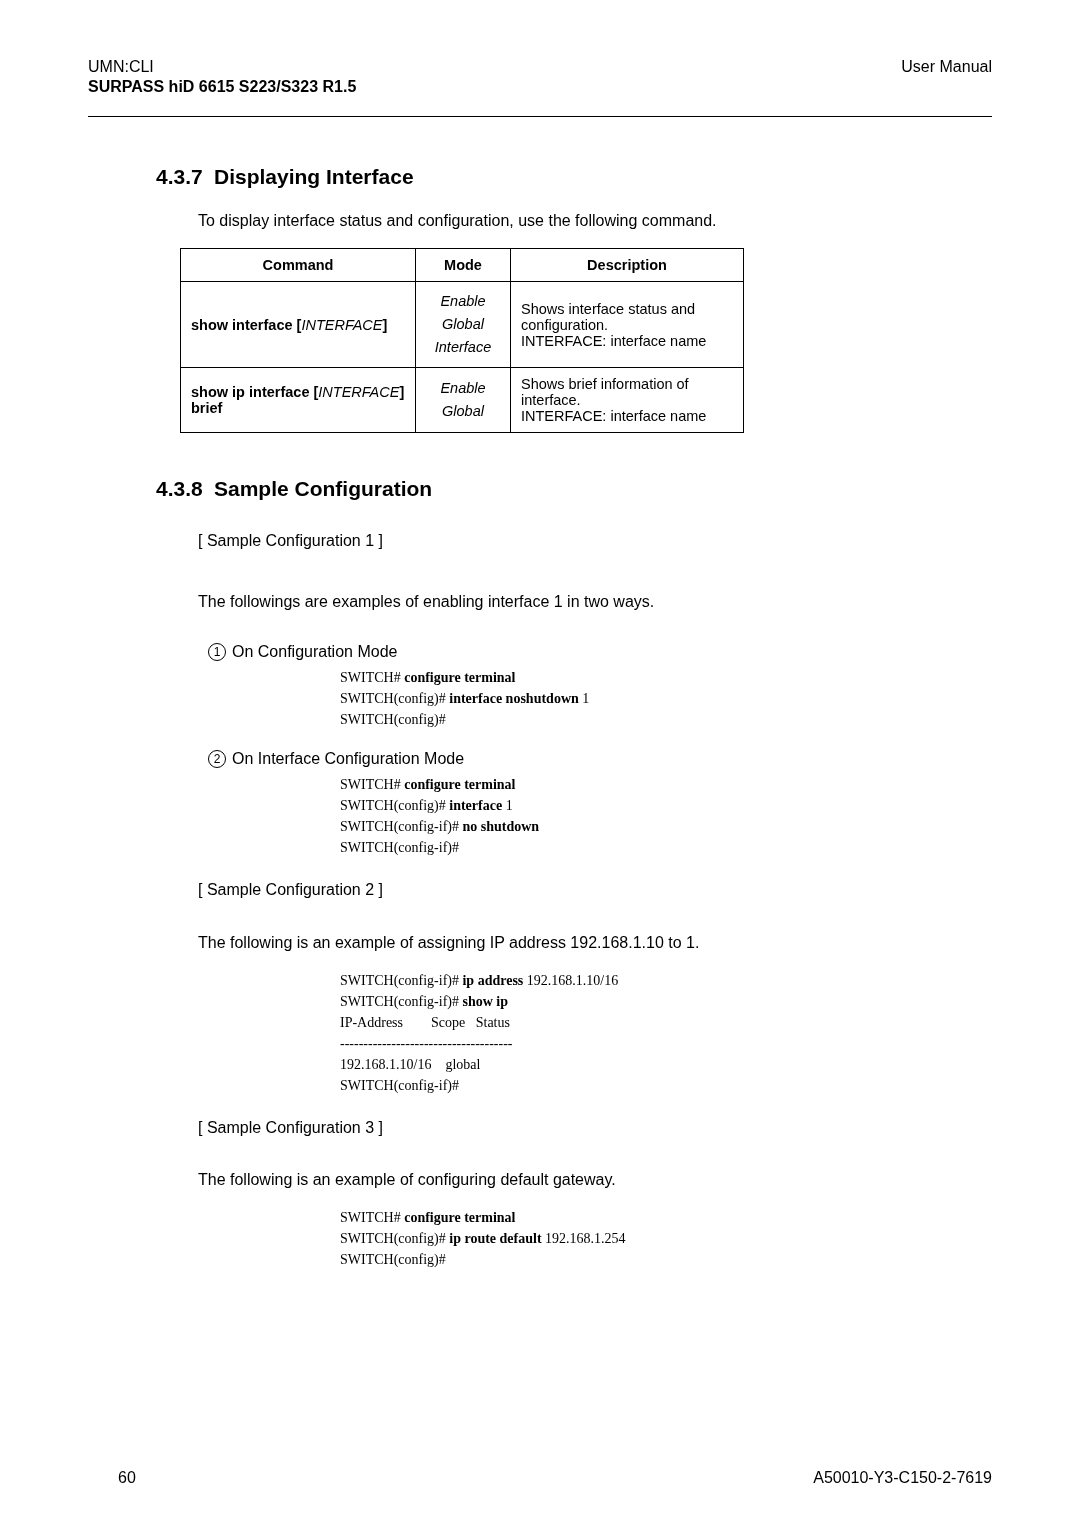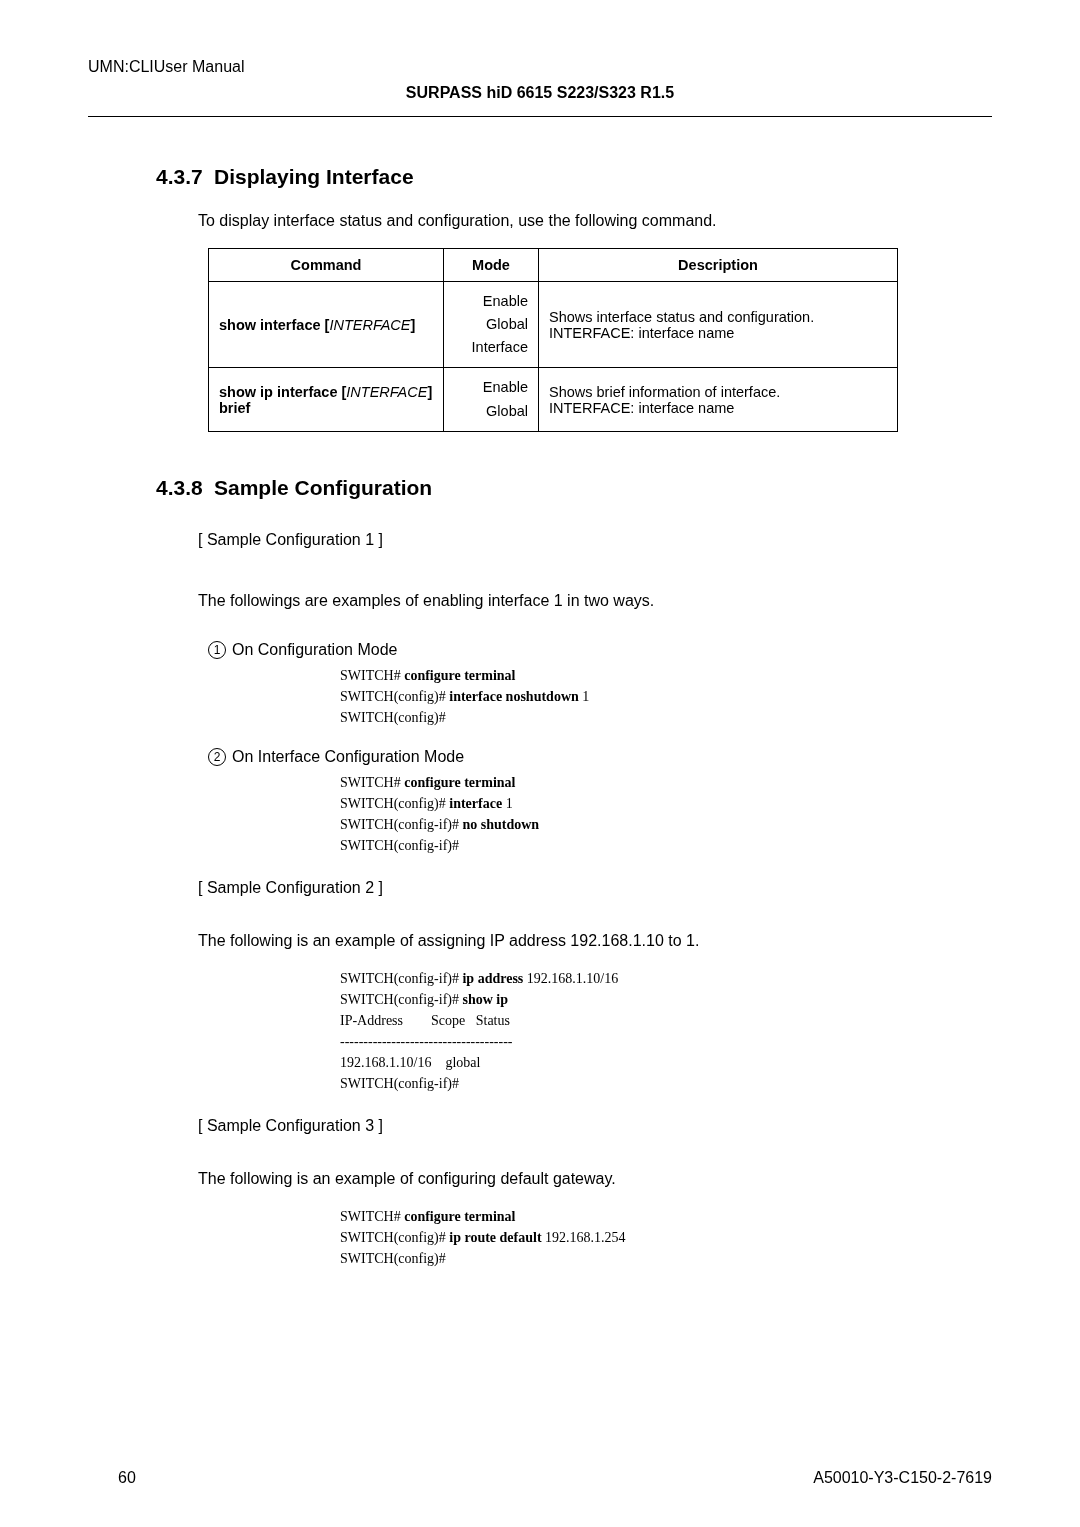--- a/index.html
+++ b/index.html
@@ -7,64 +7,64 @@
     background: #ffffff;
     font-family: Arial, Helvetica, sans-serif;
     color: #000;
     width: 1080px;
     height: 1527px;
     position: relative;
     padding: 58px 88px 40px 88px;
   }
   .header-row {
     display: flex;
-    justify-content: flex-start;
+    justify-content: space-between;
     font-size: 16px;
-    margin-bottom: 8px;
+    margin-bottom: 2px;
   }
   .header-sub {
-    text-align: center;
+    text-align: left;
     font-size: 16px;
     font-weight: bold;
-    margin-bottom: 14px;
+    margin-bottom: 20px;
   }
   hr.head-rule {
     border: none;
     border-top: 1.5px solid #000;
     margin-bottom: 48px;
   }
   .sec-head {
     display: flex;
     font-size: 21px;
     font-weight: bold;
     margin-bottom: 20px;
   }
   .sec-num { min-width: 58px; margin-left: 68px; }
   .body-text, .body-block {
     margin-left: 110px;
     font-size: 16px;
     line-height: 1.55;
   }
   .body-text { margin-bottom: 14px; }
   .tbl {
-    margin-left: 120px;
+    margin-left: 92px;
     border-collapse: collapse;
-    width: 690px;
+    width: 564px;
     font-size: 14.5px;
     margin-bottom: 44px;
   }
   .tbl th, .tbl td {
     border: 1px solid #000;
     padding: 8px 10px;
     vertical-align: middle;
   }
   .tbl th { font-weight: bold; text-align: center; }
   .cmd-cell { font-weight: bold; }
   .cmd-cell .param { font-style: italic; font-weight: normal; }
-  .mode-cell { text-align: right; line-height: 1.6; }
+  .mode-cell { text-align: center; line-height: 1.6; font-style: italic; }
   .mode-cell .ml { display: block; }
   .desc-cell { text-align: left; }
   .sec438 { margin-top: 6px; }
   .sample-lbl { margin-top: 28px; }
   .sample-lbl-after { margin-top: 20px; margin-bottom: 28px; }
   .spaced-p { margin-top: 36px; margin-bottom: 28px; }
   .num-line {
     margin-left: 120px;
     font-size: 16px;
     margin-bottom: 6px;

